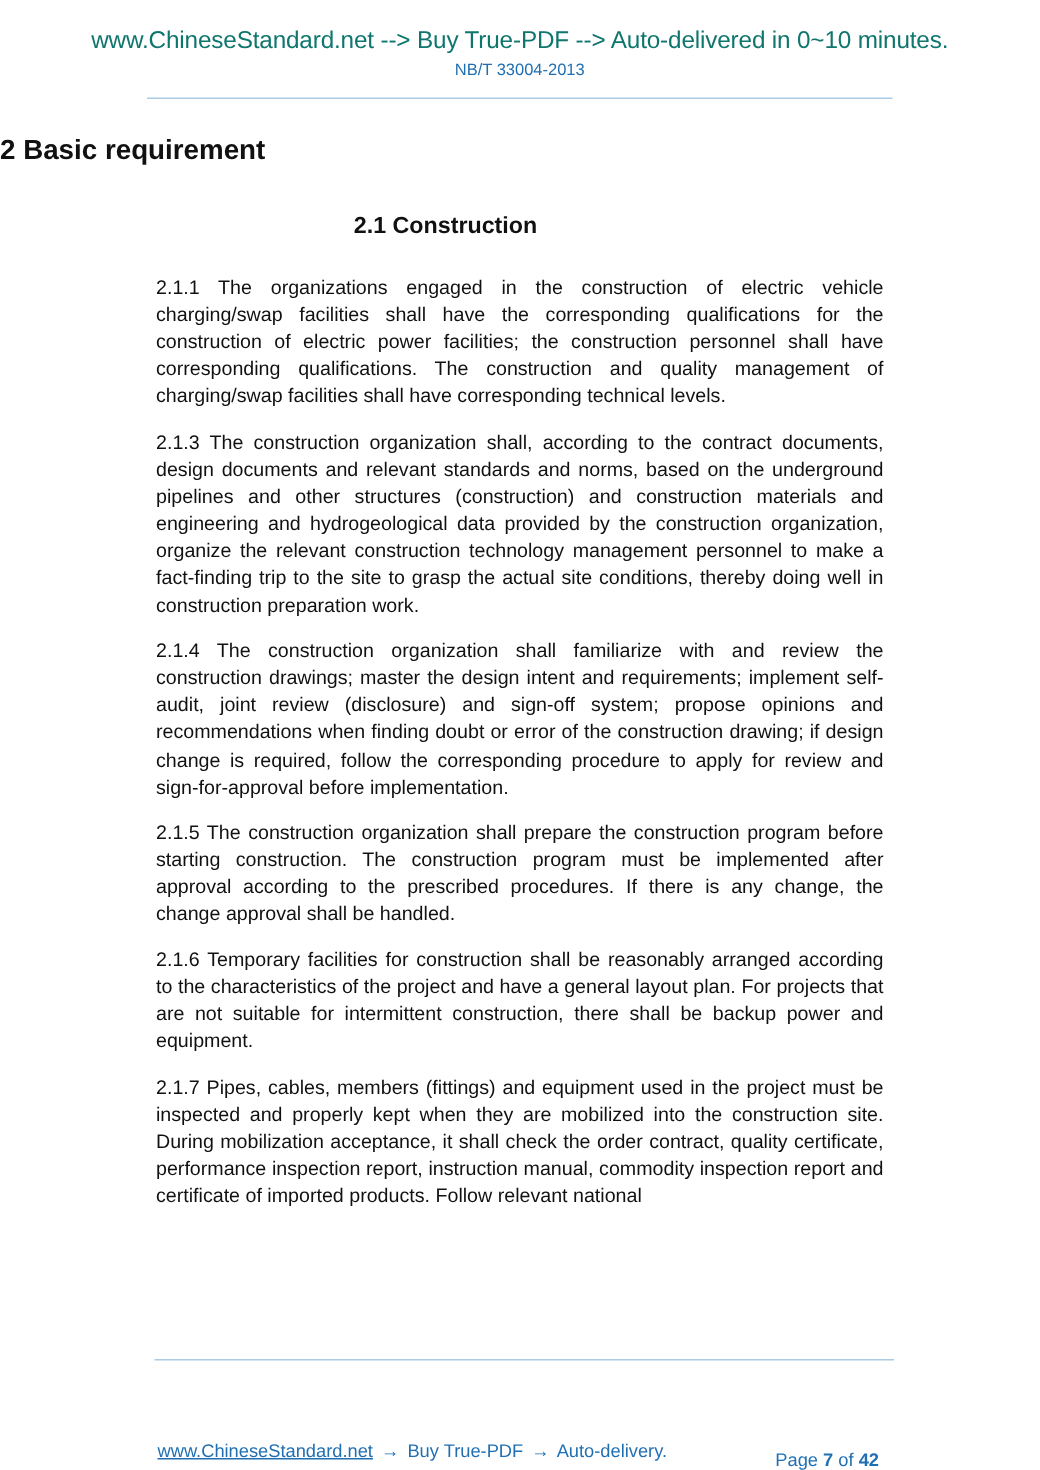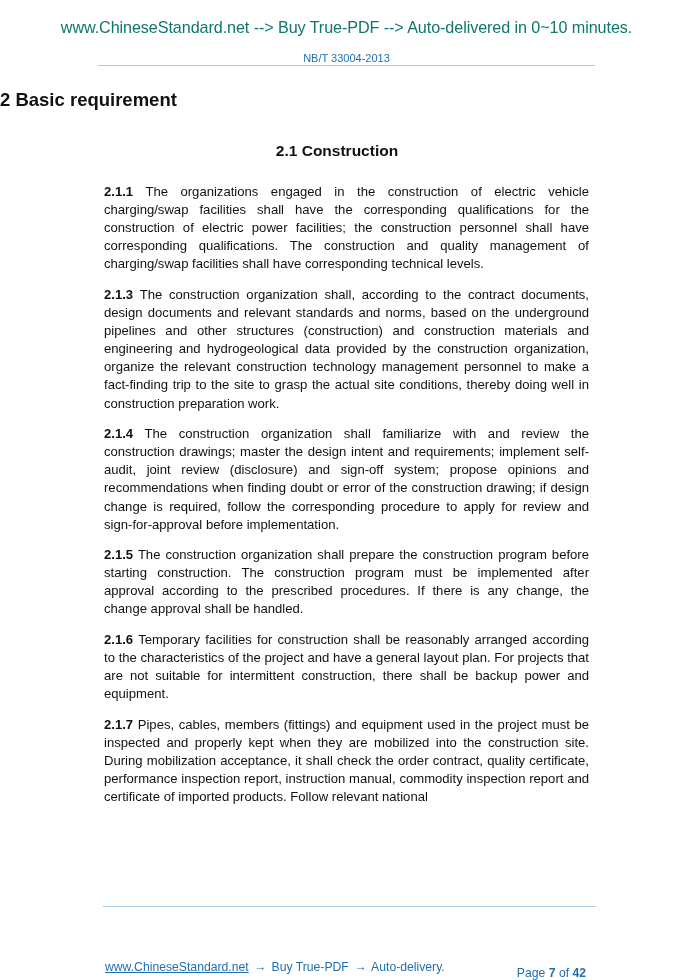--- a/index.html
+++ b/index.html
@@ -21,21 +21,21 @@
       left: 0;
       width: 693px;
       text-align: center;
       font-size: 16.2px;
       color: #0f766e;
       letter-spacing: -0.1px;
       white-space: nowrap;
     }
     .doc-code {
       position: absolute;
-      top: 52px;
+      top: 41px;
       left: 0;
       width: 693px;
       text-align: center;
       font-size: 11px;
       color: #1f6fb2;
     }
     .header-rule {
       position: absolute;
       top: 65px;
       left: 98px;
@@ -55,37 +55,36 @@
     }
     .section-title {
       position: absolute;
       top: 142px;
       left: 0;
       width: 594px;
       text-align: center;
       font-size: 15.5px;
       font-weight: bold;
       color: #111;
-      padding-left: 40px;
     }
     .content {
       position: absolute;
       top: 183px;
       left: 104px;
       width: 485px;
     }
     .clause {
       margin: 0 0 12.5px 0;
       font-size: 13.1px;
       line-height: 18.1px;
       text-align: justify;
       color: #111;
     }
     .clause .num {
-      font-weight: bold;
+      font-weight: normal;
     }
     .clause.last {
       margin-bottom: 16px;
     }
     .footer-rule {
       position: absolute;
       top: 906px;
       left: 103px;
       width: 493px;
       height: 1px;

